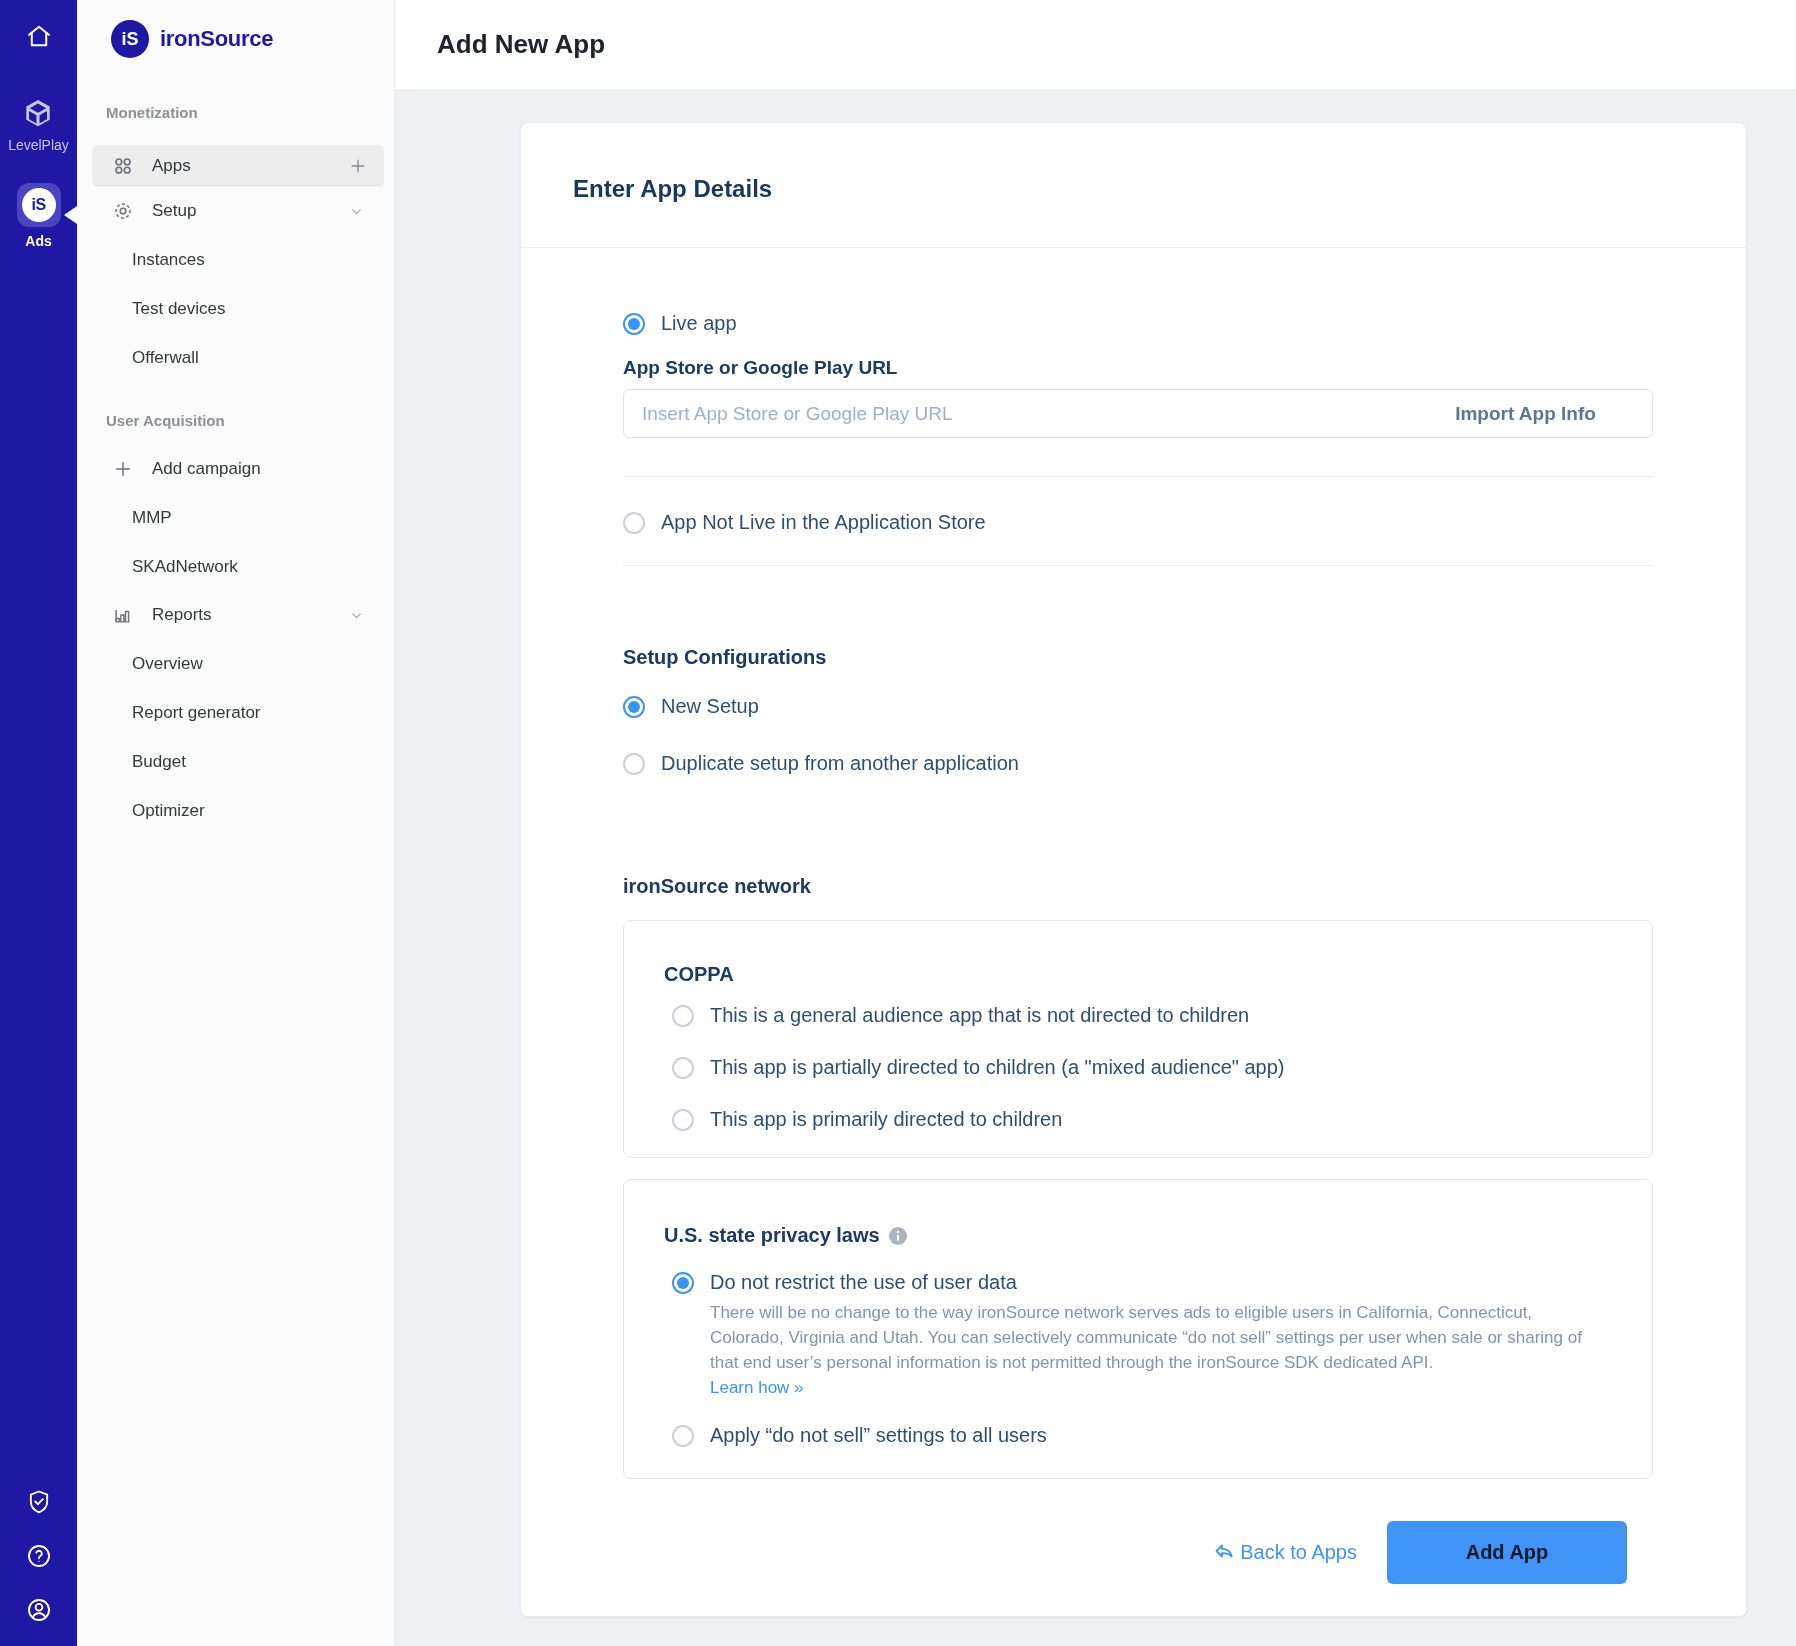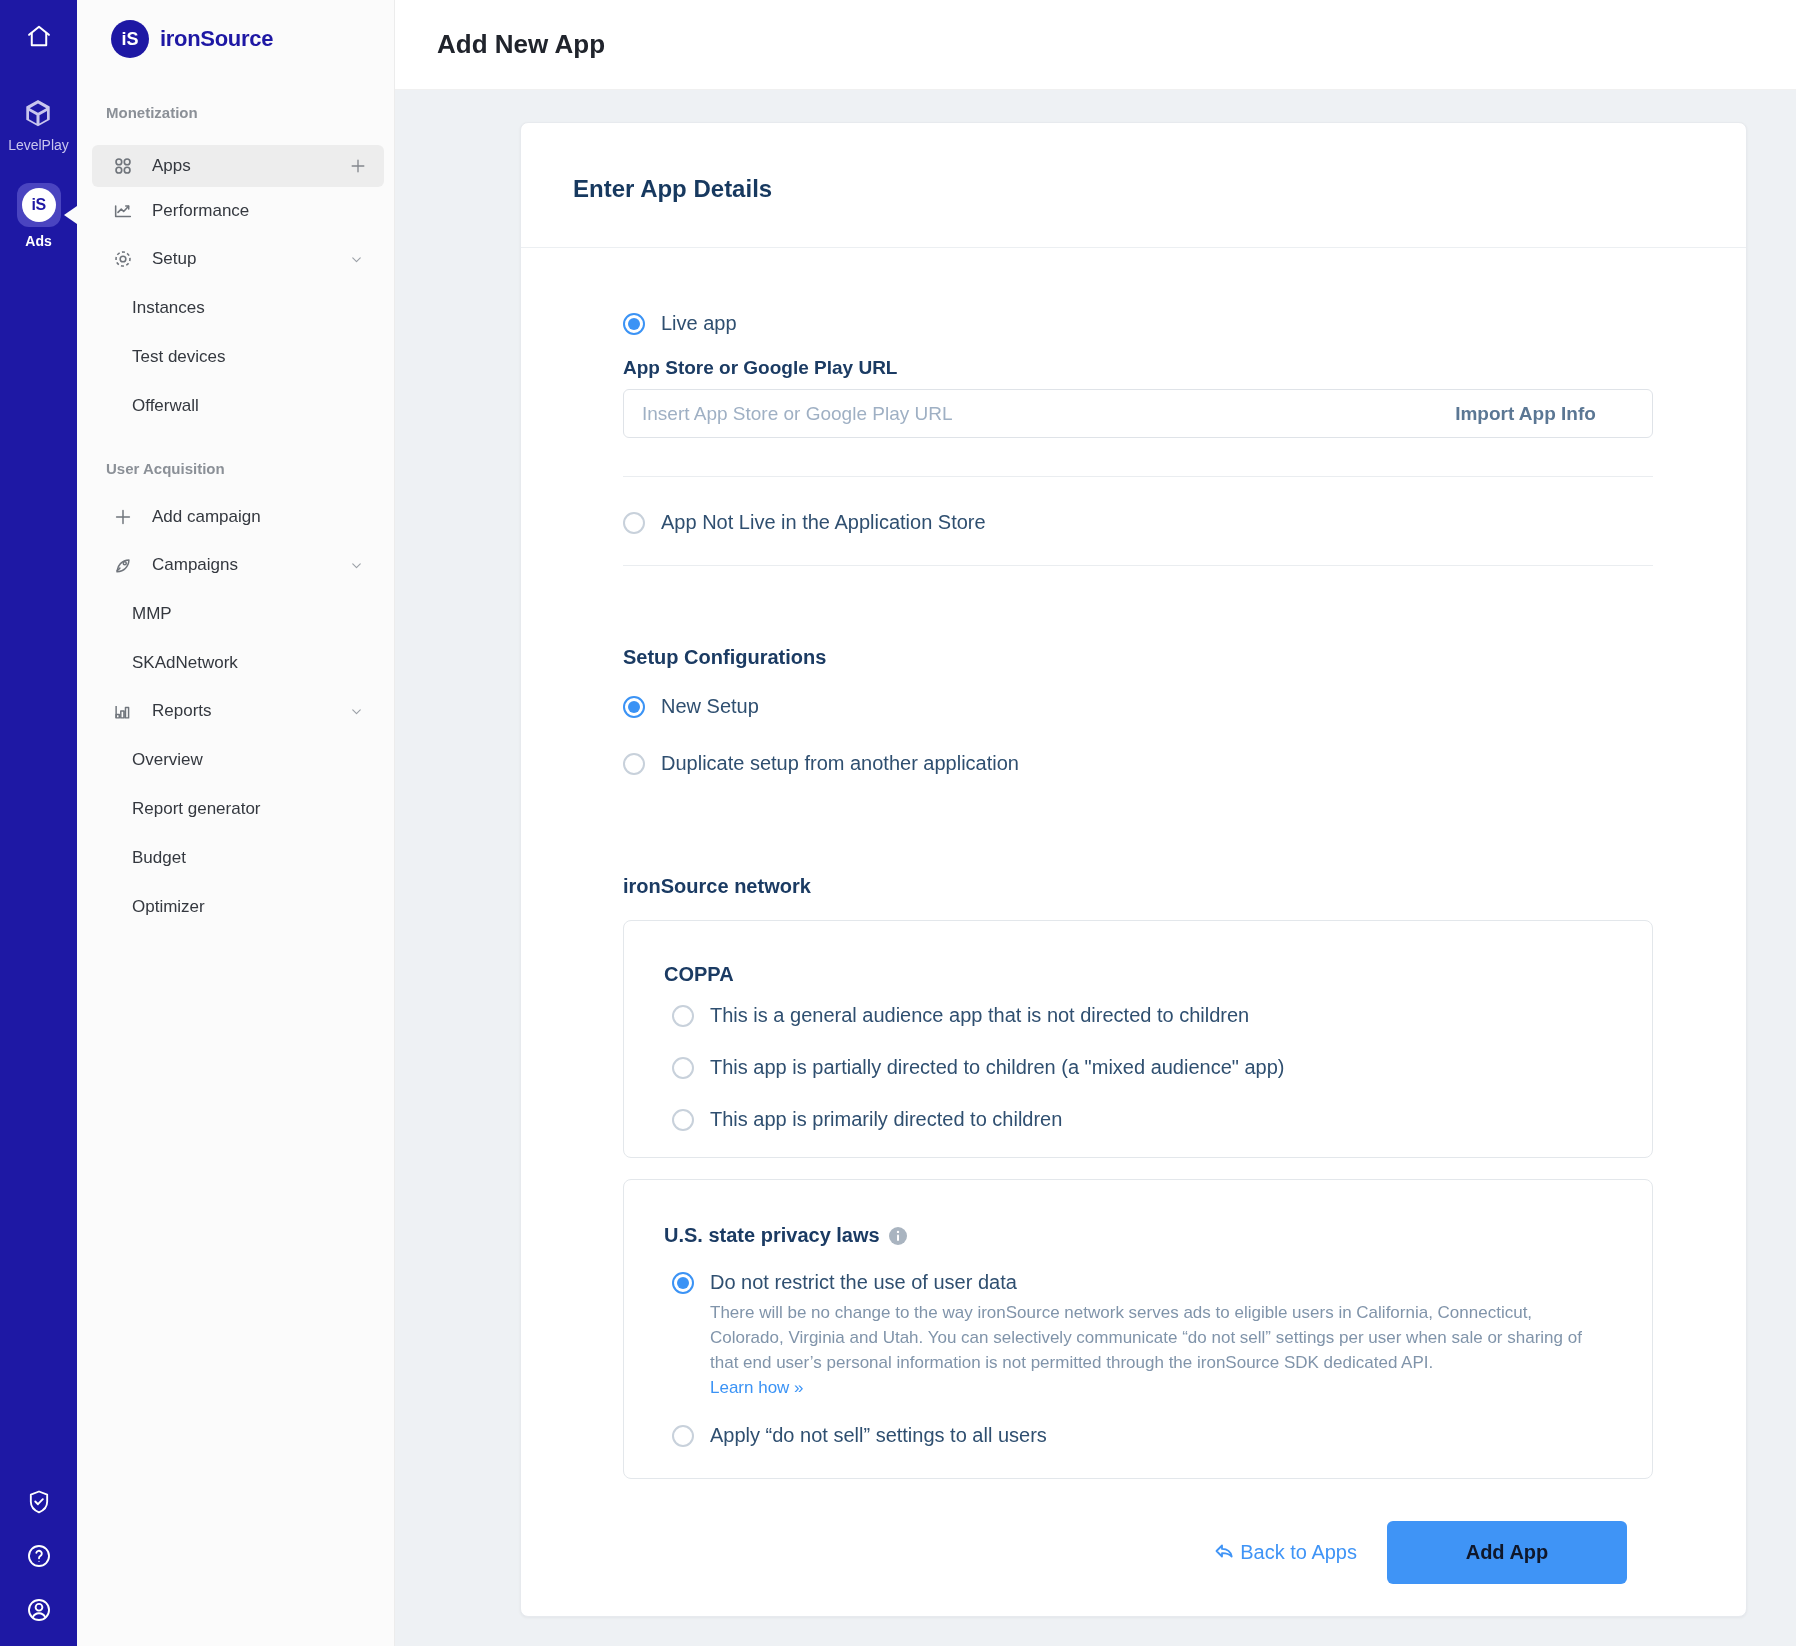--- a/index.html
+++ b/index.html
@@ -226,30 +226,20 @@
       </svg>
     </span>
     <span>Apps</span>
     <span class="plus">
       <svg width="20" height="20" viewBox="0 0 24 24" fill="none" stroke="currentColor" stroke-width="1.6" stroke-linecap="round">
           <path d="M12 5v14M5 12h14"></path>
         </svg>
     </span>
   </div>
 
-  <div class="side-item">
-    <span class="it-icon">
-      <svg width="22" height="22" viewBox="0 0 24 24" fill="none" stroke="currentColor" stroke-width="1.7" stroke-linecap="round" stroke-linejoin="round">
-        <path d="M4 6.5v11.5h16"></path>
-          <path d="M6.5 13.5l3.6-3.6 2.6 2.6 5.3-5.6"></path>
-          <path d="M15 6.6h3.2v3.2"></path>
-      </svg>
-    </span>
-    <span>Performance</span>
-  </div>
 
   <div class="side-item">
     <span class="it-icon">
       <svg width="22" height="22" viewBox="0 0 24 24" fill="none" stroke="currentColor" stroke-width="1.7">
         <circle cx="12" cy="12" r="7.6" stroke-dasharray="3.3 2.6" stroke-dashoffset="1"></circle>
         <circle cx="12" cy="12" r="3.1"></circle>
       </svg>
     </span>
     <span>Setup</span>
     <span class="chev">
@@ -273,35 +263,20 @@
 
   <div class="side-item" style="margin-top:16px">
     <span class="it-icon">
       <svg width="22" height="22" viewBox="0 0 24 24" fill="none" stroke="currentColor" stroke-width="1.6" stroke-linecap="round">
           <path d="M12 5v14M5 12h14"></path>
         </svg>
     </span>
     <span>Add campaign</span>
   </div>
 
-  <div class="side-item">
-    <span class="it-icon">
-      <svg width="22" height="22" viewBox="0 0 24 24" fill="none" stroke="currentColor" stroke-width="1.6" stroke-linecap="round" stroke-linejoin="round">
-        <path d="M5.5 18.5c.4-3.2 1.6-5.9 3.7-8 2.5-2.5 5.6-3.8 9.3-4-.2 3.7-1.5 6.8-4 9.3-2.1 2.1-4.8 3.3-9 3.7z"></path>
-        <circle cx="13.9" cy="10.1" r="1.7"></circle>
-        <path d="M8.6 15.4l-2.9 2.9"></path>
-      </svg>
-    </span>
-    <span>Campaigns</span>
-    <span class="chev">
-      <svg width="15" height="15" viewBox="0 0 24 24" fill="none" stroke="currentColor" stroke-width="1.8" stroke-linecap="round" stroke-linejoin="round">
-          <path d="M6 9.5l6 6 6-6"></path>
-        </svg>
-    </span>
-  </div>
 
   <div class="side-sub">
       <span>MMP</span>
     </div>
   <div class="side-sub">
       <span>SKAdNetwork</span>
     </div>
 
   <div class="side-item">
     <span class="it-icon">

